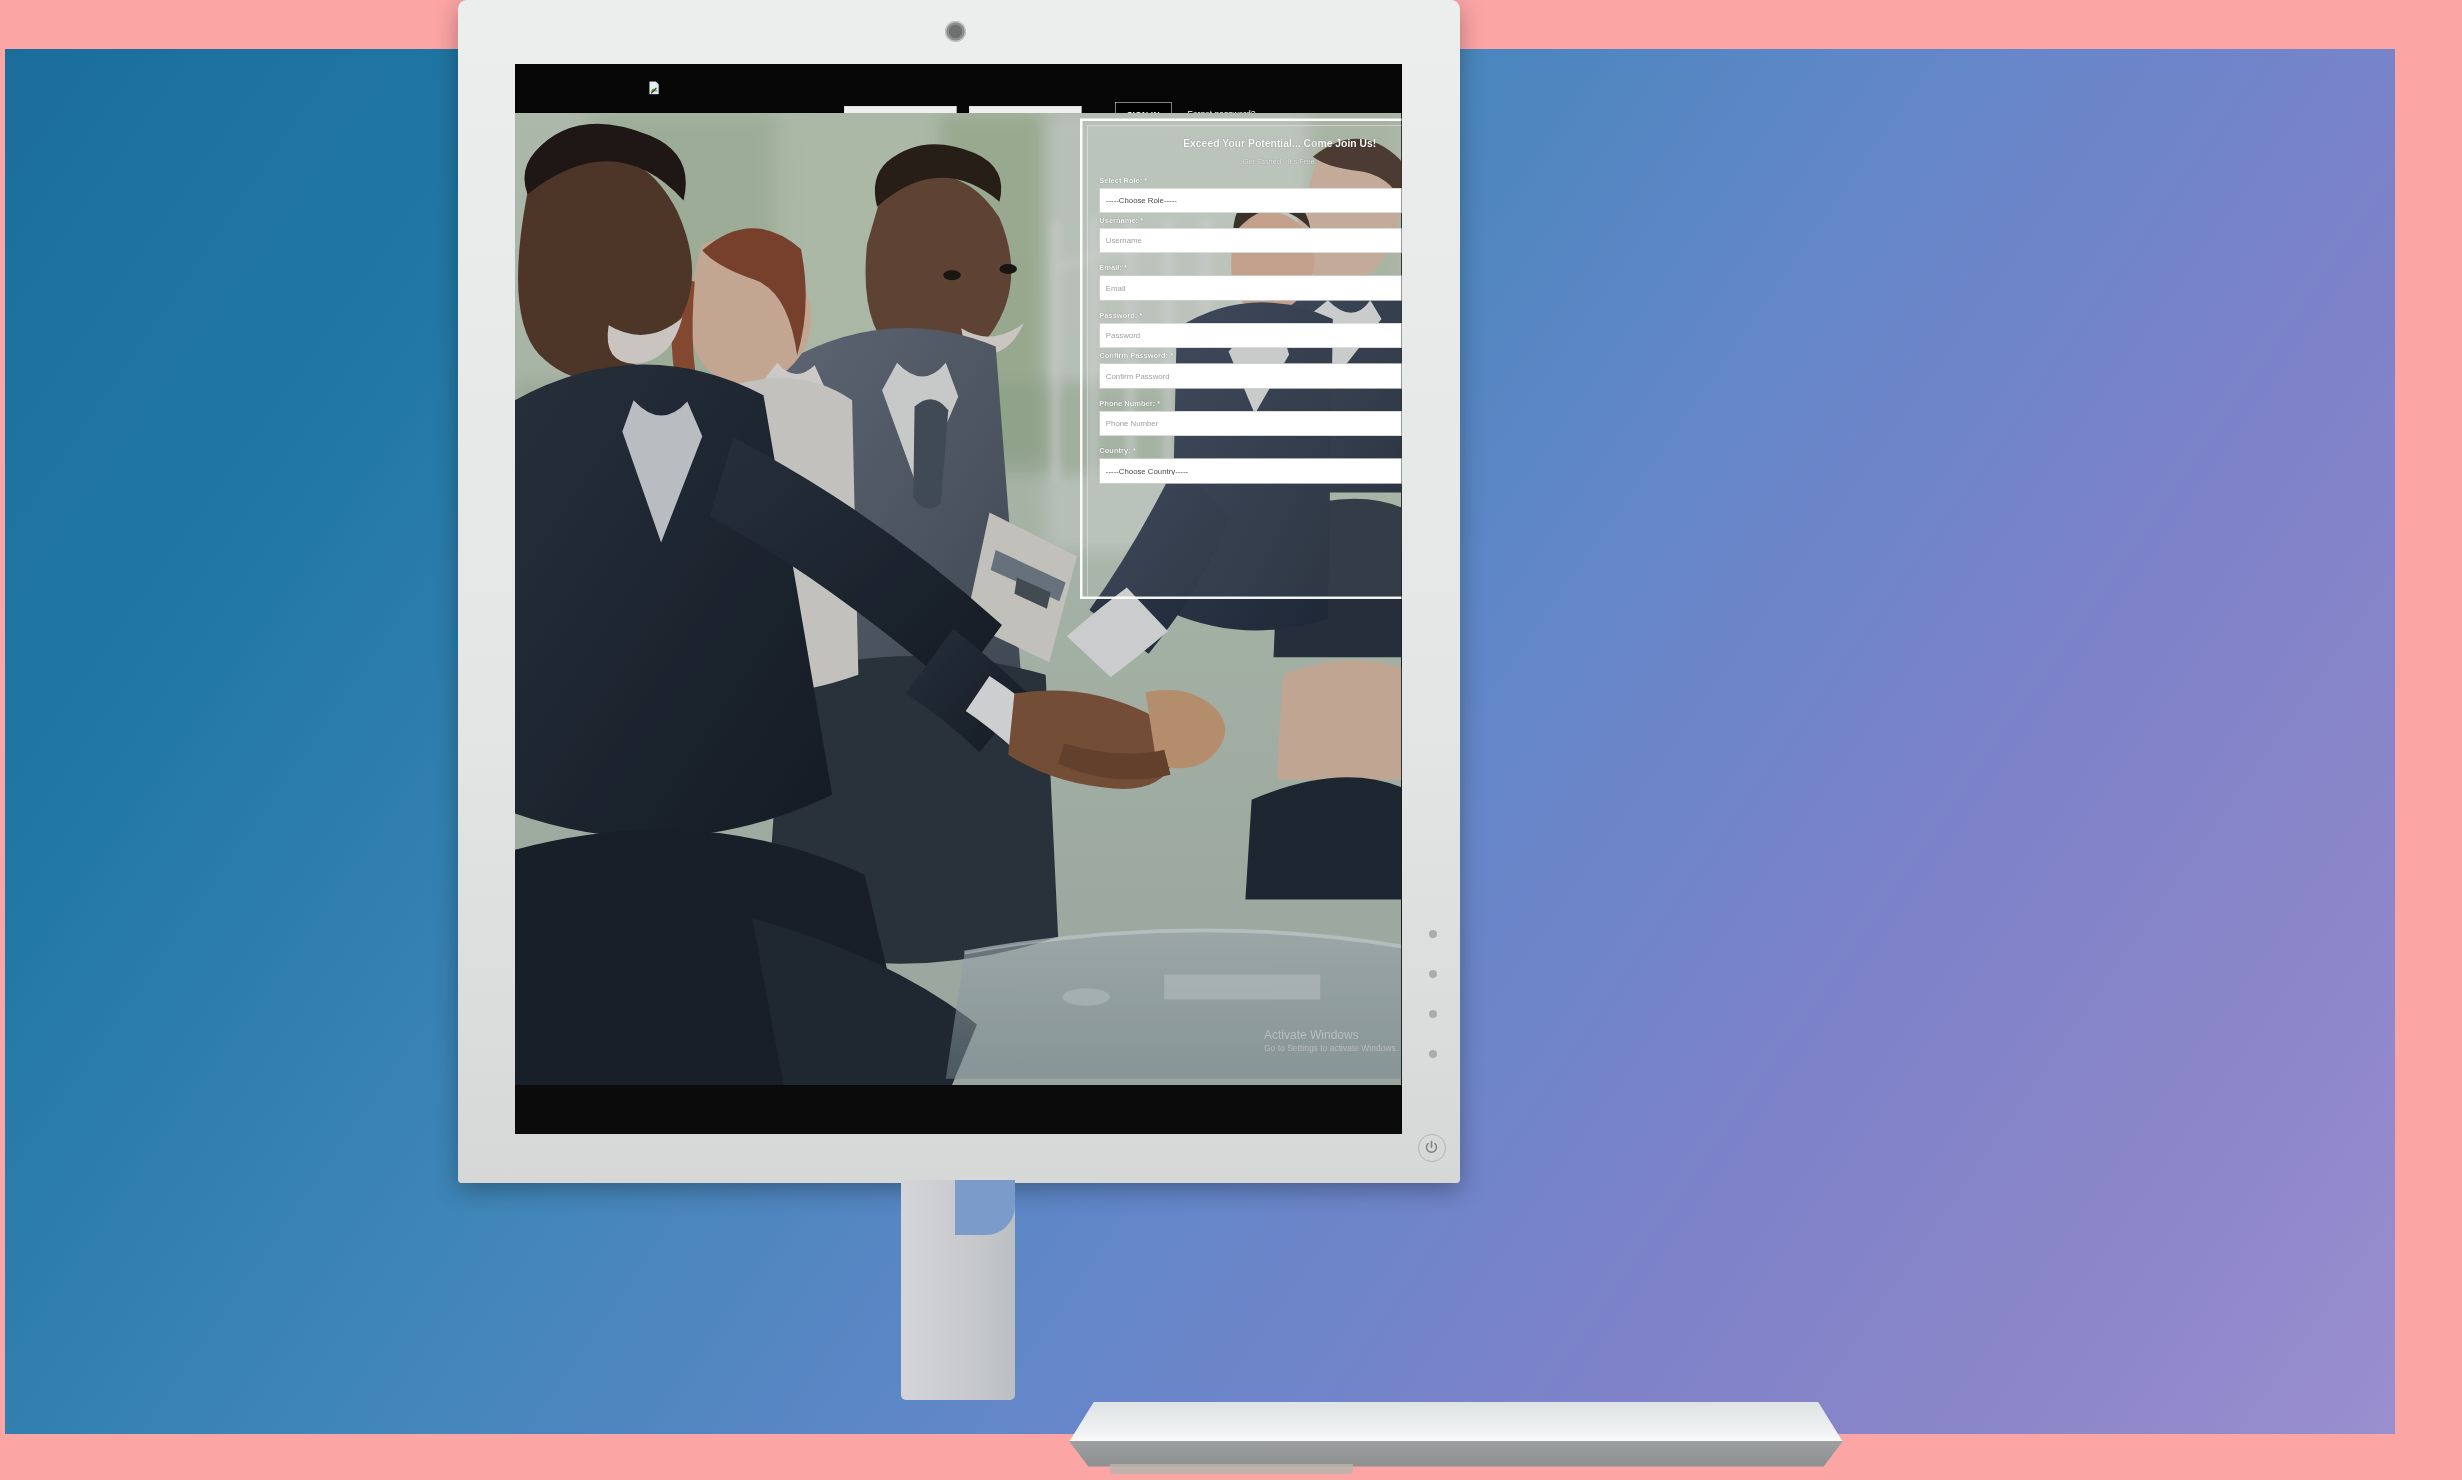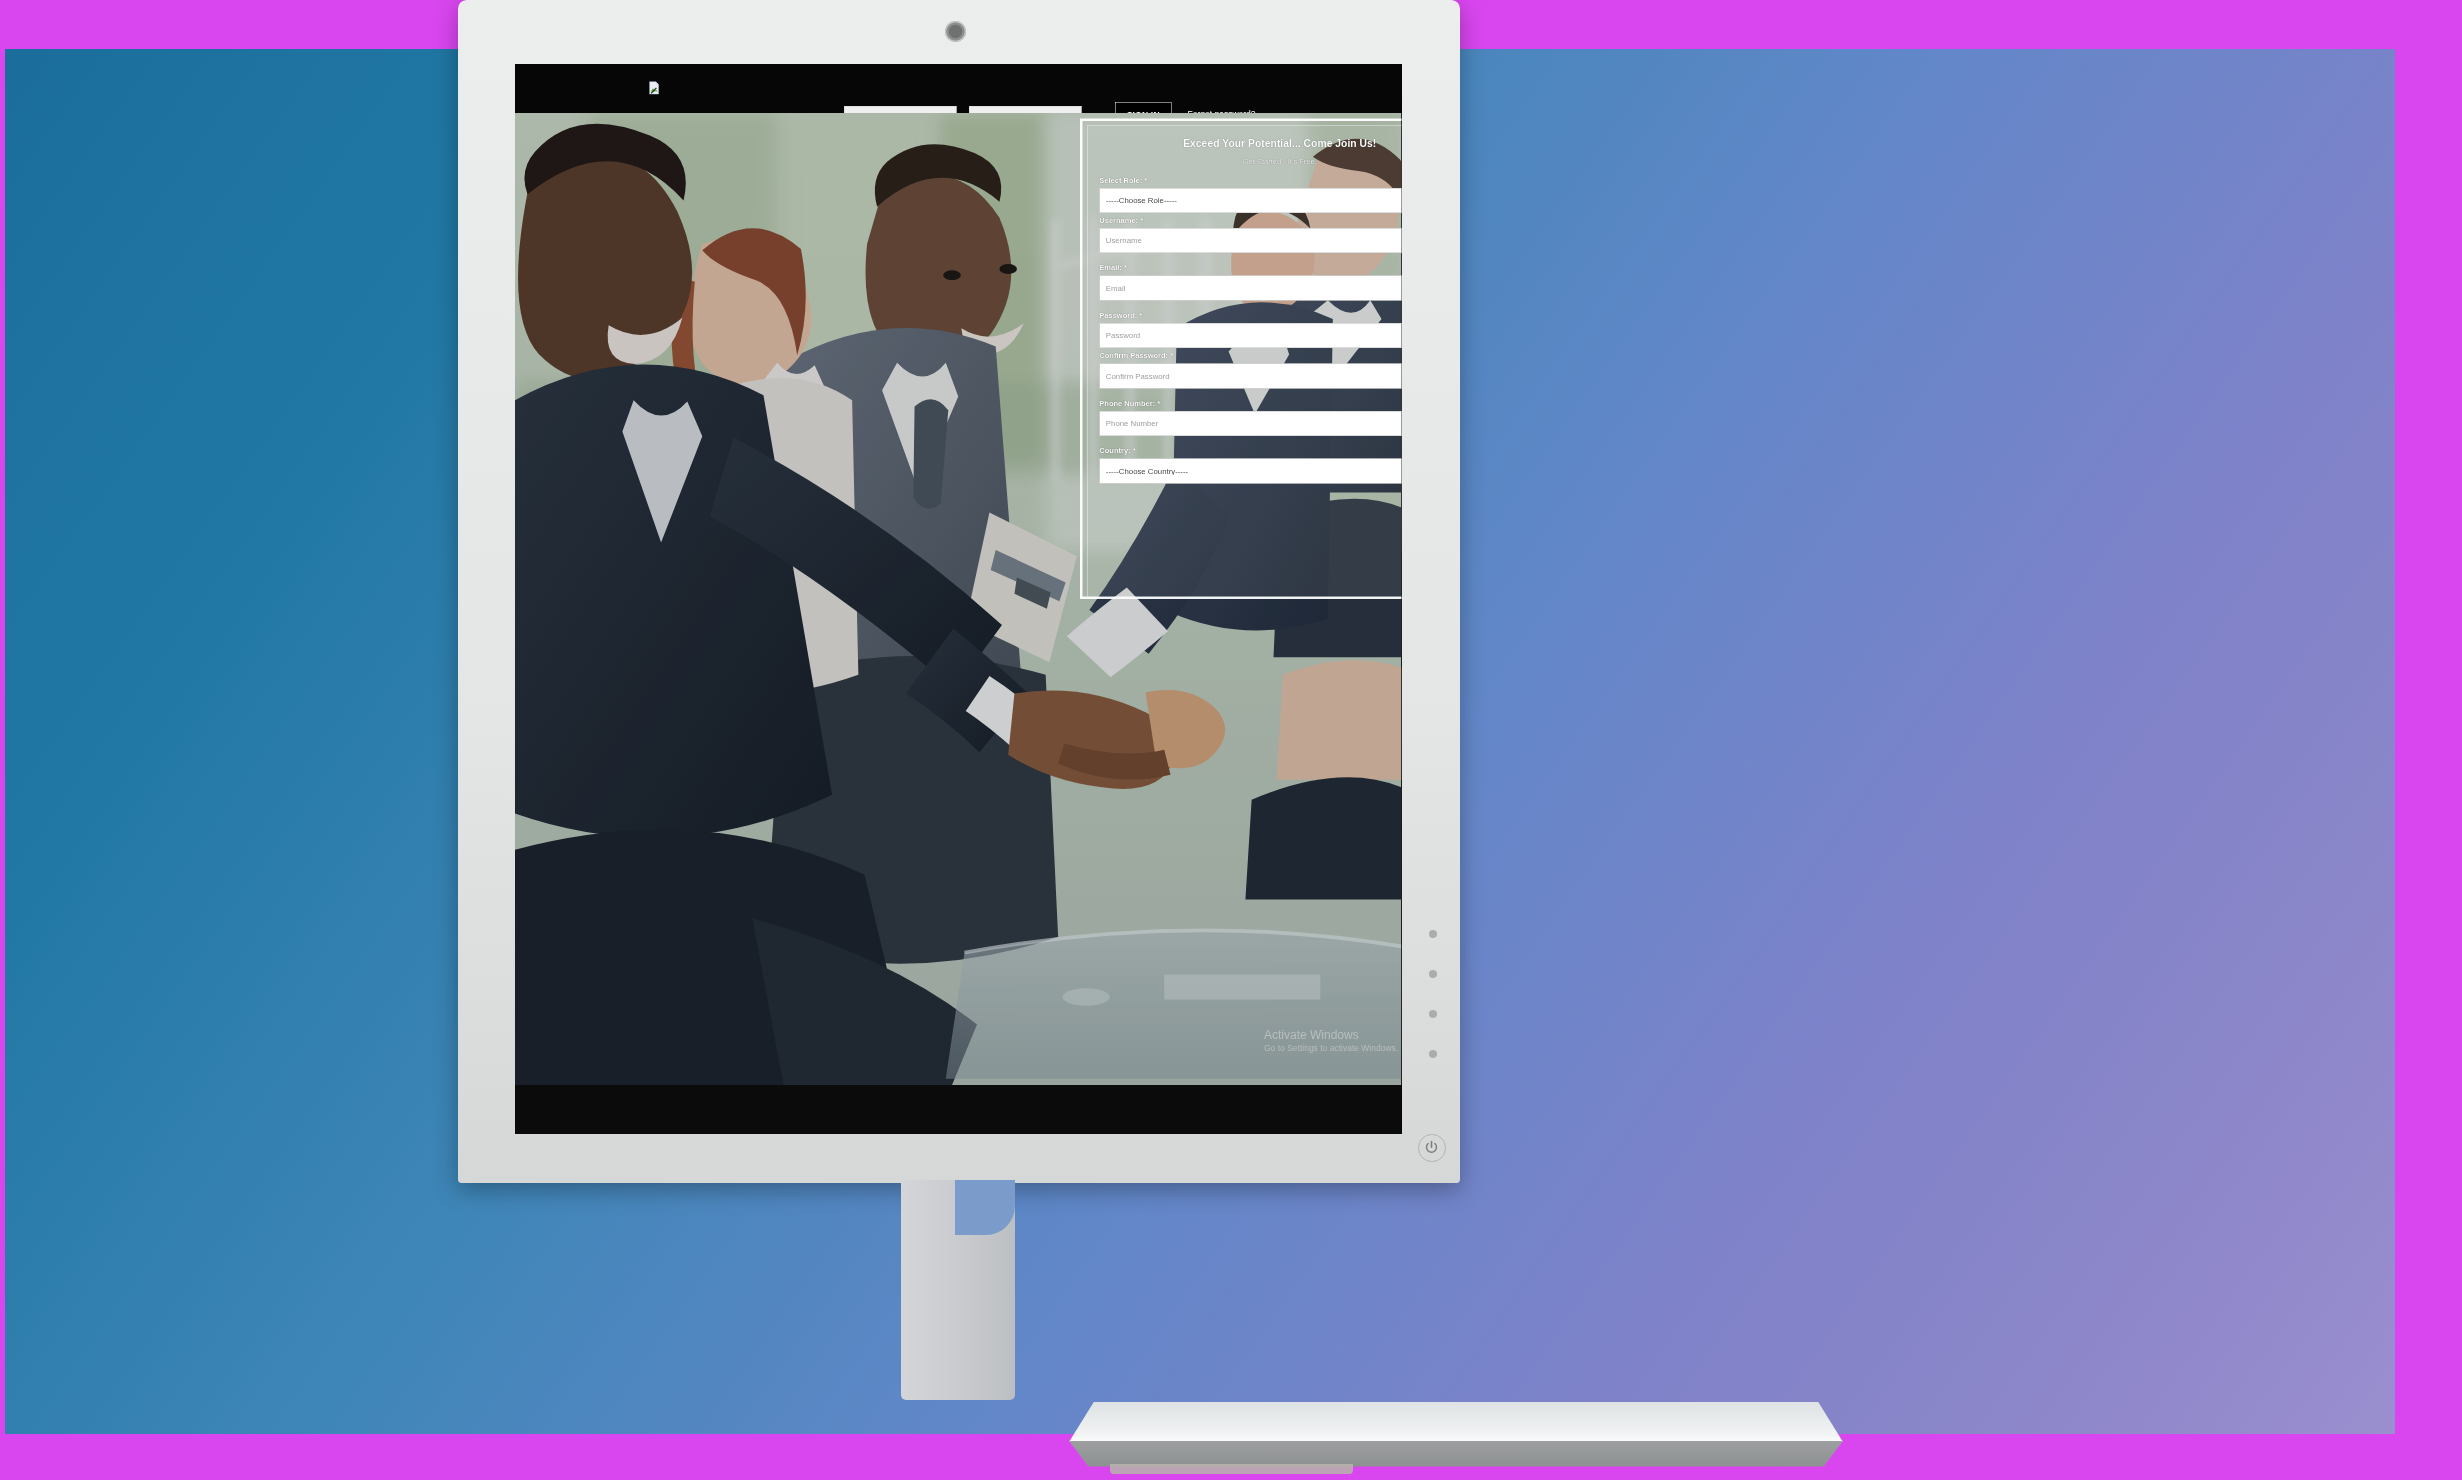--- a/index.html
+++ b/index.html
@@ -7,21 +7,21 @@
     width: 2462px; height: 1481px;
     background: #000;
     font-family: "Liberation Sans", sans-serif;
     overflow: hidden;
   }
 
   
   #desktop {
     position: absolute; left: 0; top: 0;
     width: 2462px; height: 1481px;
-    background: #d946ef;
+    background: #fca5a5;
   }
   #wallpaper {
     position: absolute;
     left: 5px; top: 49px;
     width: 2390px; height: 1385px;
     background:
       linear-gradient(125deg,
         #1b6e9c 0%,
         #2178a4 18%,
         #3f86b8 38%,

